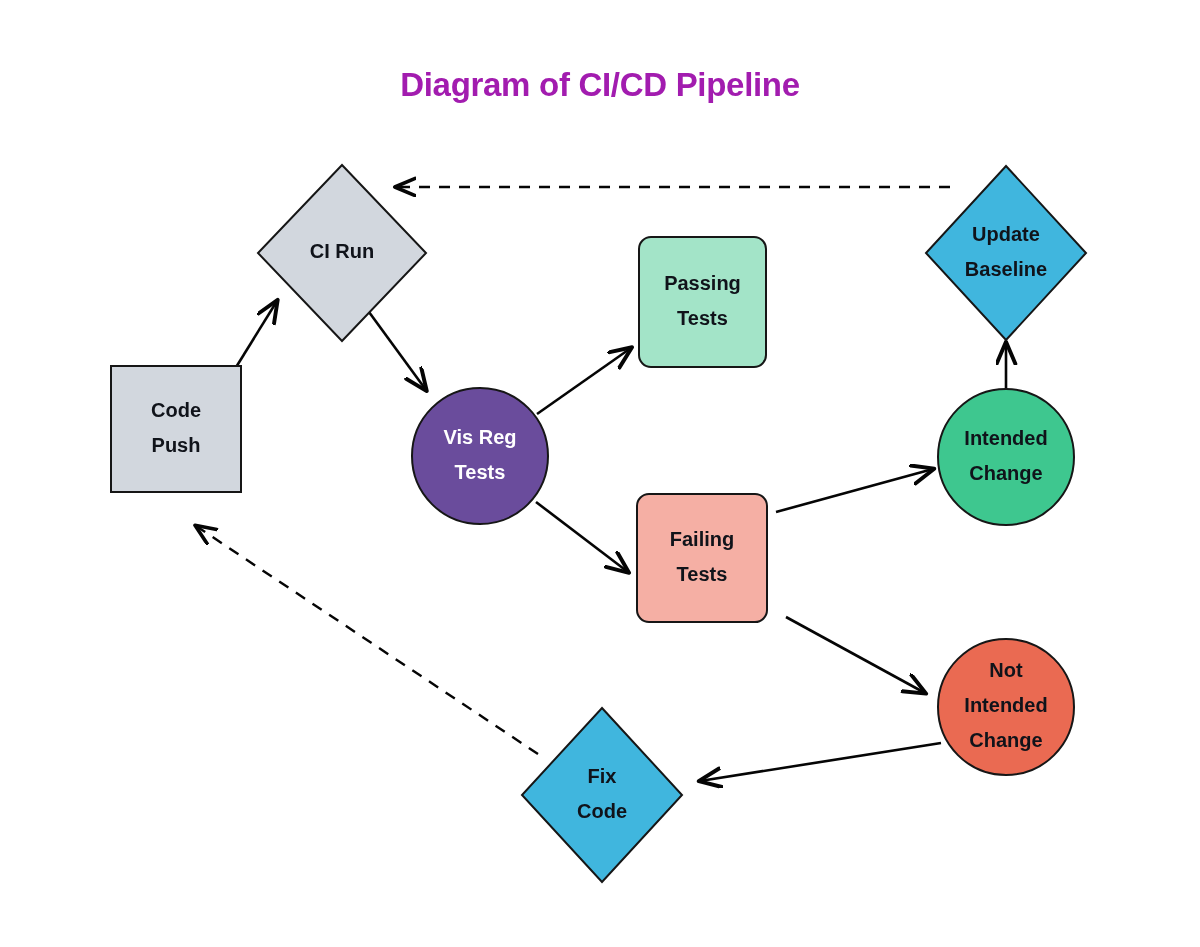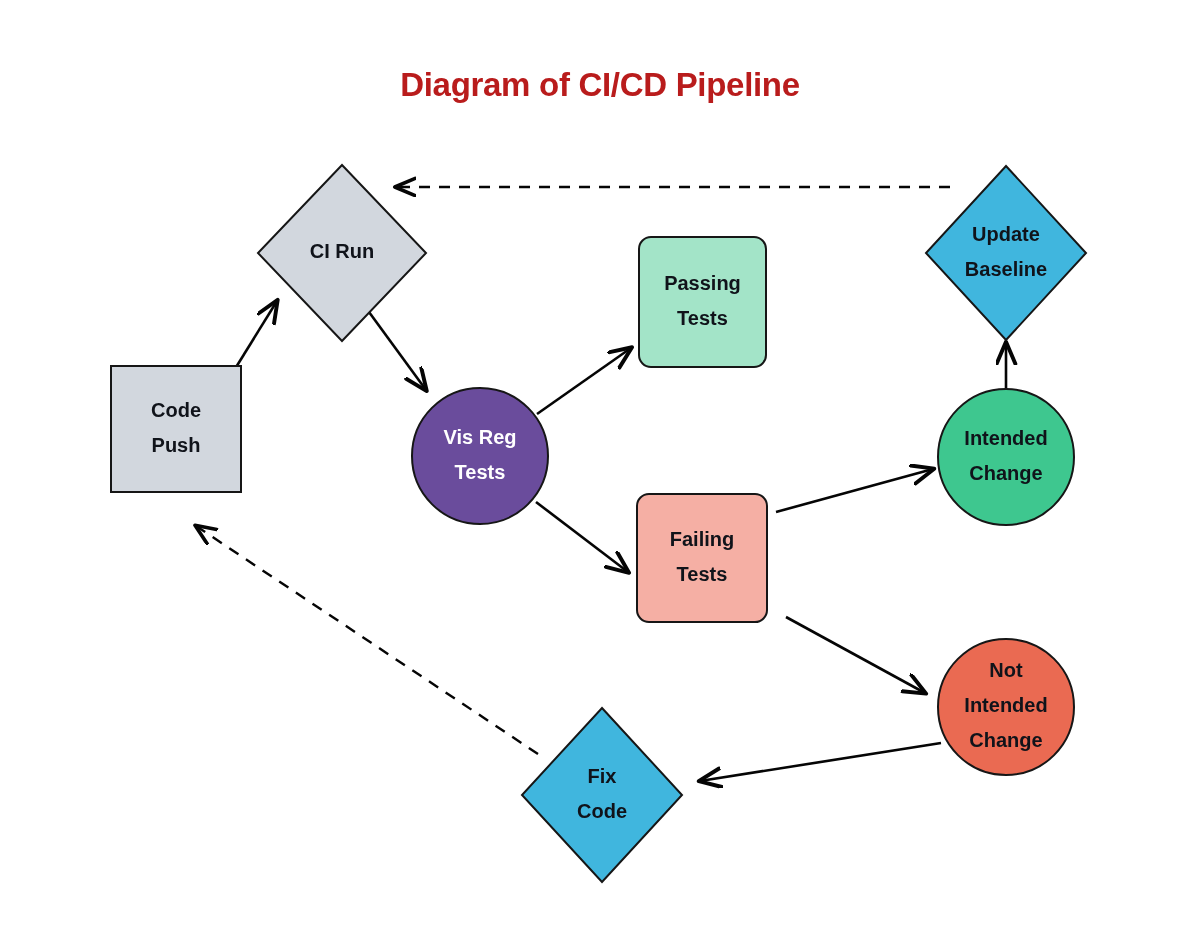--- a/index.html
+++ b/index.html
@@ -21,21 +21,21 @@
     height: 947px;
   }
   .diagram-title {
     position: absolute;
     top: 66px;
     left: 0;
     width: 1200px;
     text-align: center;
     font-size: 33px;
     font-weight: 700;
-    color: #b91c1c;
+    color: #a21caf;
     letter-spacing: -0.3px;
   }
   svg.flow {
     position: absolute;
     top: 0;
     left: 0;
     width: 1200px;
     height: 947px;
     display: block;
   }

